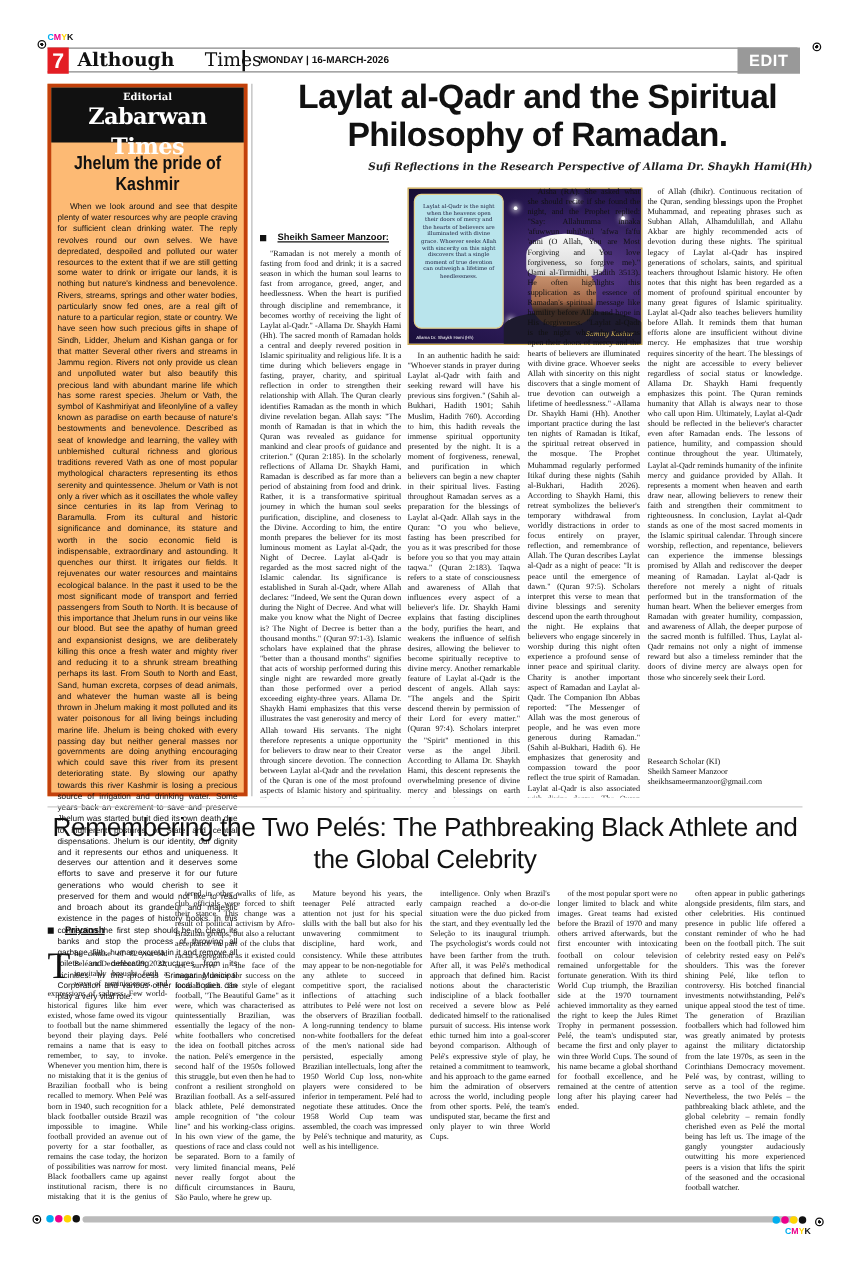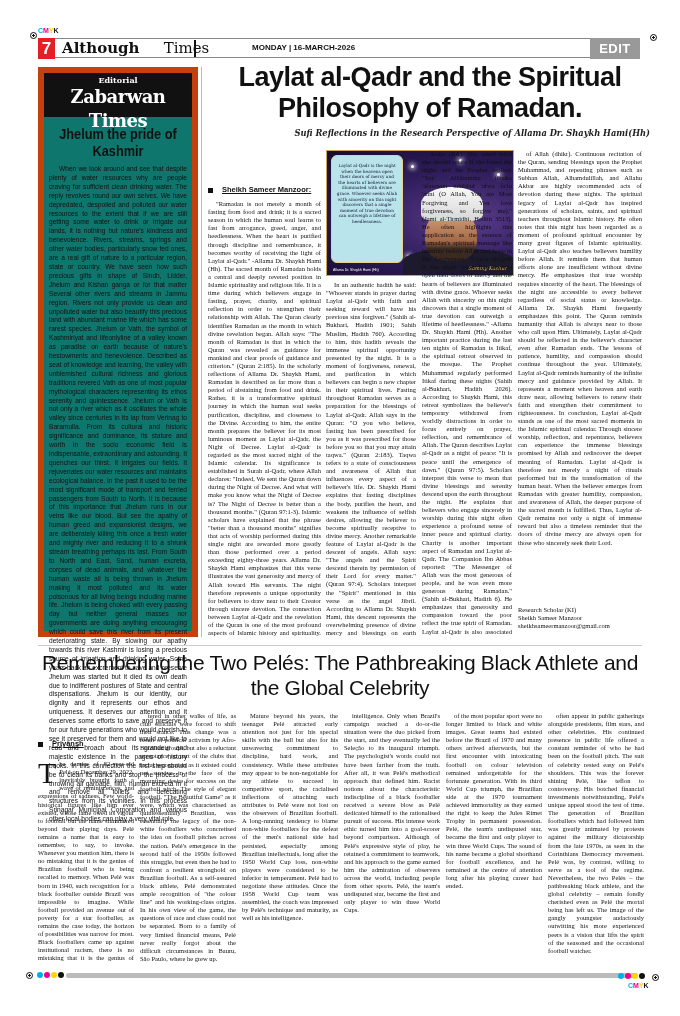--- a/index.html
+++ b/index.html
@@ -9,25 +9,25 @@
   .reg { position: absolute; width: 7px; height: 7px; border-radius: 50%; border: 1px solid #111; background: radial-gradient(circle, #111 35%, #fff 40%); }
   .cmyk-label { position: absolute; font-family: "Liberation Sans", sans-serif; font-weight: bold; font-size: 7px; letter-spacing: 0; }
   .cmyk-label .c { color: #00aeef; } .cmyk-label .m { color: #ec008c; } .cmyk-label .y { color: #ffd400; } .cmyk-label .k { color: #111; }
 
   
   .masthead { position: absolute; left: 38px; top: 38px; width: 600px; height: 20px; border-bottom: 1px solid #888; border-top: 1px solid #888; }
   .page-num { position: absolute; left: 0; top: -1px; width: 17px; height: 21px; background: #e31e24; color: #fff; font-family: "Liberation Sans", sans-serif; font-weight: bold; font-size: 17px; text-align: center; line-height: 21px; }
   .mast-title { position: absolute; left: 24px; top: 0; font-family: "DejaVu Serif", serif; font-weight: bold; font-size: 15px; line-height: 19px; }
   .mast-title .light { font-weight: normal; margin-left: 19px; }
   .mast-sep { position: absolute; left: 156px; top: 1px; width: 2px; height: 17px; background: #111; }
-  .mast-date { position: absolute; left: 170px; top: 4px; font-family: "Liberation Sans", sans-serif; font-weight: bold; font-size: 8px; padding-left: 44px; }
+  .mast-date { position: absolute; left: 170px; top: 4px; font-family: "Liberation Sans", sans-serif; font-weight: bold; font-size: 8px; }
   .edit-tab { position: absolute; right: -2px; top: -1px; width: 50px; height: 21px; background: #999; color: #fff; font-family: "Liberation Sans", sans-serif; font-weight: bold; font-size: 13px; line-height: 21px; text-align: center; letter-spacing: 0.5px; }
 
   
-  .editorial { position: absolute; left: 38px; top: 67px; width: 160px; height: 570px; border: 6px solid #c2410c; background: #0f766e; }
+  .editorial { position: absolute; left: 38px; top: 67px; width: 160px; height: 570px; border: 3px solid #c2410c; background: #fdba74; }
   .ed-head { background: #111; color: #fff; text-align: center; height: 44px; padding-top: 2px; }
   .ed-kicker { font-family: "DejaVu Serif", serif; font-size: 8px; font-weight: bold; line-height: 10px; }
   .ed-brand { font-family: "DejaVu Serif", serif; font-size: 18px; font-weight: bold; line-height: 24px; letter-spacing: -0.5px; }
   .ed-title { font-family: "Liberation Sans", sans-serif; font-weight: bold; font-size: 15px; line-height: 17px; text-align: center; margin: 8px 4px 6px; transform: scaleX(0.85); }
   .ed-body { font-family: "Liberation Sans", sans-serif; font-size: 6.6px; line-height: 8.9px; text-align: justify; padding: 0 5px; color: #111; }
   .ed-body p { text-indent: 10px; }
 
   
   .main-rule-left { position: absolute; left: 201px; top: 67px; width: 1px; height: 570px; background: #bbb; }
   .art1-title { position: absolute; left: 210px; top: 62px; width: 440px; text-align: center; font-family: "Liberation Sans", sans-serif; font-weight: bold; font-size: 27px; line-height: 31px; letter-spacing: -0.5px; }

